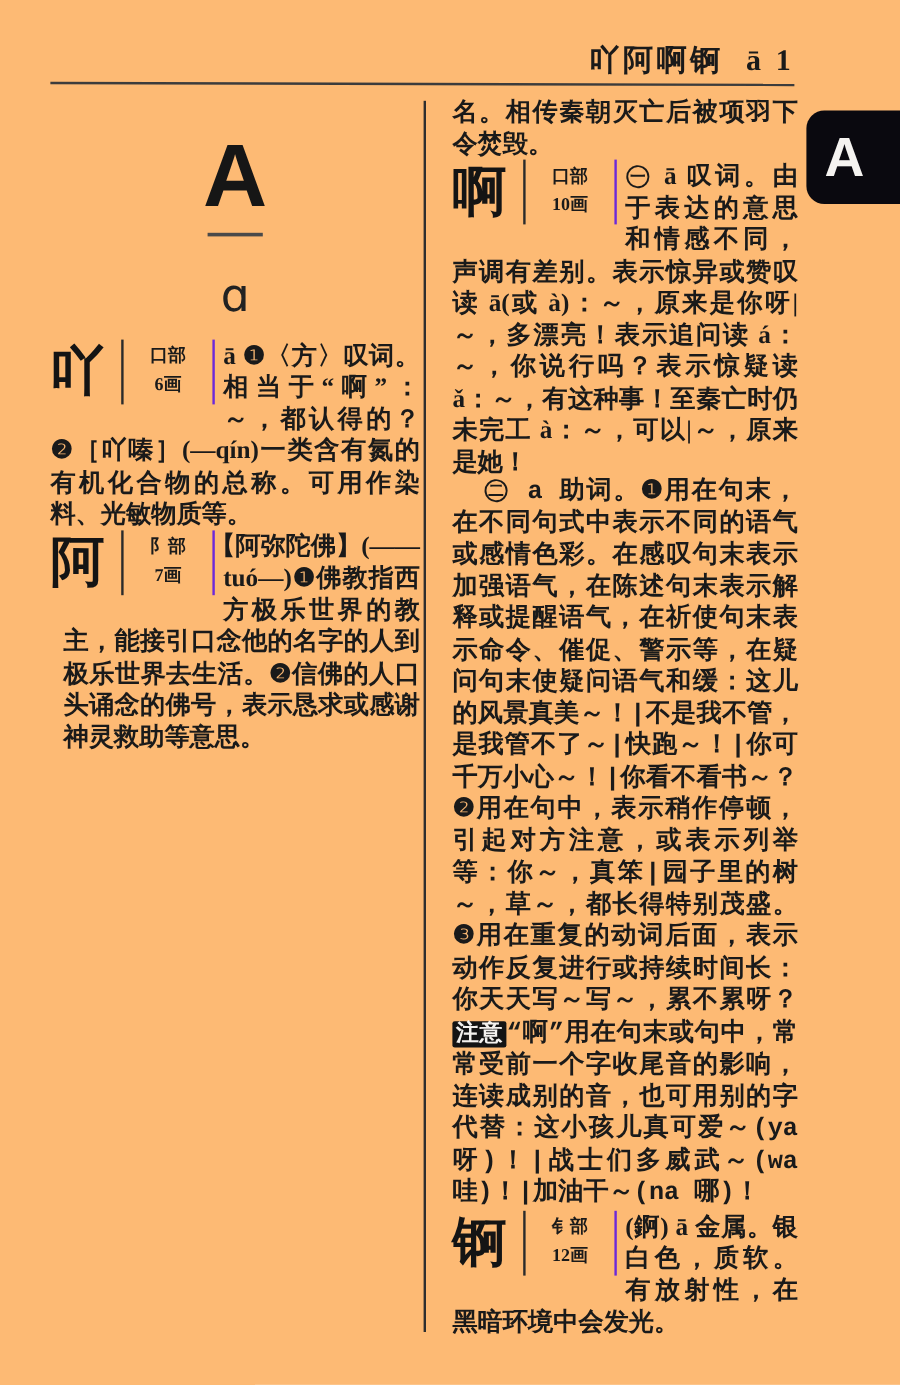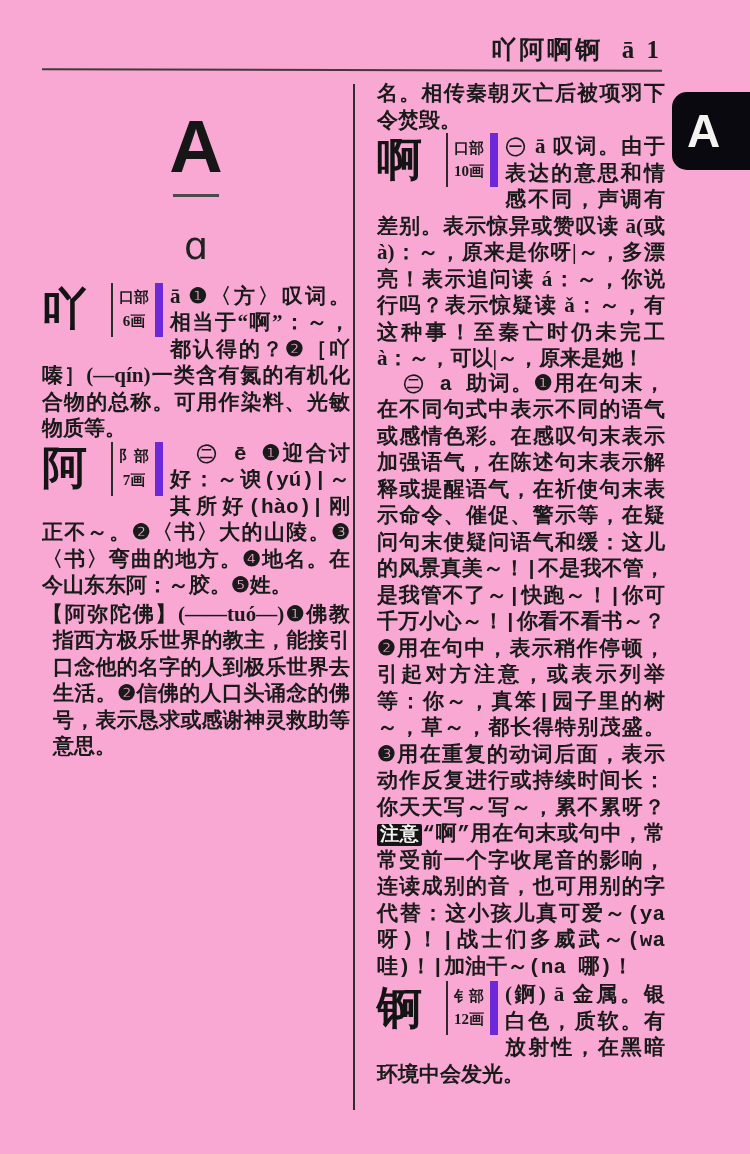--- a/index.html
+++ b/index.html
@@ -1,19 +1,19 @@
 <!DOCTYPE html>
 <html><head>
 <meta charset="utf-8">
 <style>
   html,body{margin:0;padding:0;}
   body{width:750px;height:1154px;background:#ffffff;}
   .page{
     position:relative;width:750px;height:1154px;overflow:hidden;
-    background:#f9a8d4;
+    background:#fdba74;
     color:#1a1a1a;
     font-family:"Liberation Serif","DejaVu Serif",serif;
     font-weight:600;
   }
   
   .running-head{
     position:absolute;top:33px;left:0;width:662px;
     text-align:right;font-size:25px;font-weight:bold;letter-spacing:3px;
     white-space:pre;
   }
@@ -59,22 +59,22 @@
   .headblock{
     float:left;height:54px;margin:0 7px 0 0;
     display:flex;align-items:center;
   }
   .hw{
     font-size:45px;line-height:1;font-weight:bold;color:#141414;
     font-family:"Liberation Serif","DejaVu Serif",serif;
   }
   .radical-box{
     display:flex;flex-direction:column;justify-content:center;align-self:stretch;
-    border-left:2px solid #2b2b2b;border-right:8px solid #6d28d9;
-    margin-left:24px;padding:0 6px;
+    border-left:2px solid #2b2b2b;border-right:2px solid #6d28d9;
+    margin-left:14px;padding:0 22px;
     font-size:15px;line-height:1.55;text-align:center;white-space:nowrap;
   }
   .sense2{text-indent:26px;font-family:Liberation Mono, monospace;}
   .compound{padding-left:11px;text-indent:-11px;}
   .note-badge{
     background:#141414;color:#f4f2ef;padding:0 3px;border-radius:2px;
     font-size:19px;
   }
   .cont{margin:0;}
 </style>
@@ -112,21 +112,20 @@
     </div>
 
     <div class="entry">
       <div class="headblock">
         <span class="hw">阿</span>
         <span class="radical-box">
           <span>阝部</span>
           <span>7画</span>
         </span>
       </div>
-      <p class="body sense2">㊁ ē ❶迎合讨好：～谀(yú)|～其所好(hào)|刚正不～。❷〈书〉大的山陵。❸〈书〉弯曲的地方。❹地名。在今山东东阿：～胶。❺姓。</p>
     </div>
 
     <p class="body compound">【阿弥陀佛】(——tuó—)❶佛教指西方极乐世界的教主，能接引口念他的名字的人到极乐世界去生活。❷信佛的人口头诵念的佛号，表示恳求或感谢神灵救助等意思。</p>
 
   </div>
 
   <div class="col col-right">
 
     <p class="body cont">名。相传秦朝灭亡后被项羽下令焚毁。</p>
 

